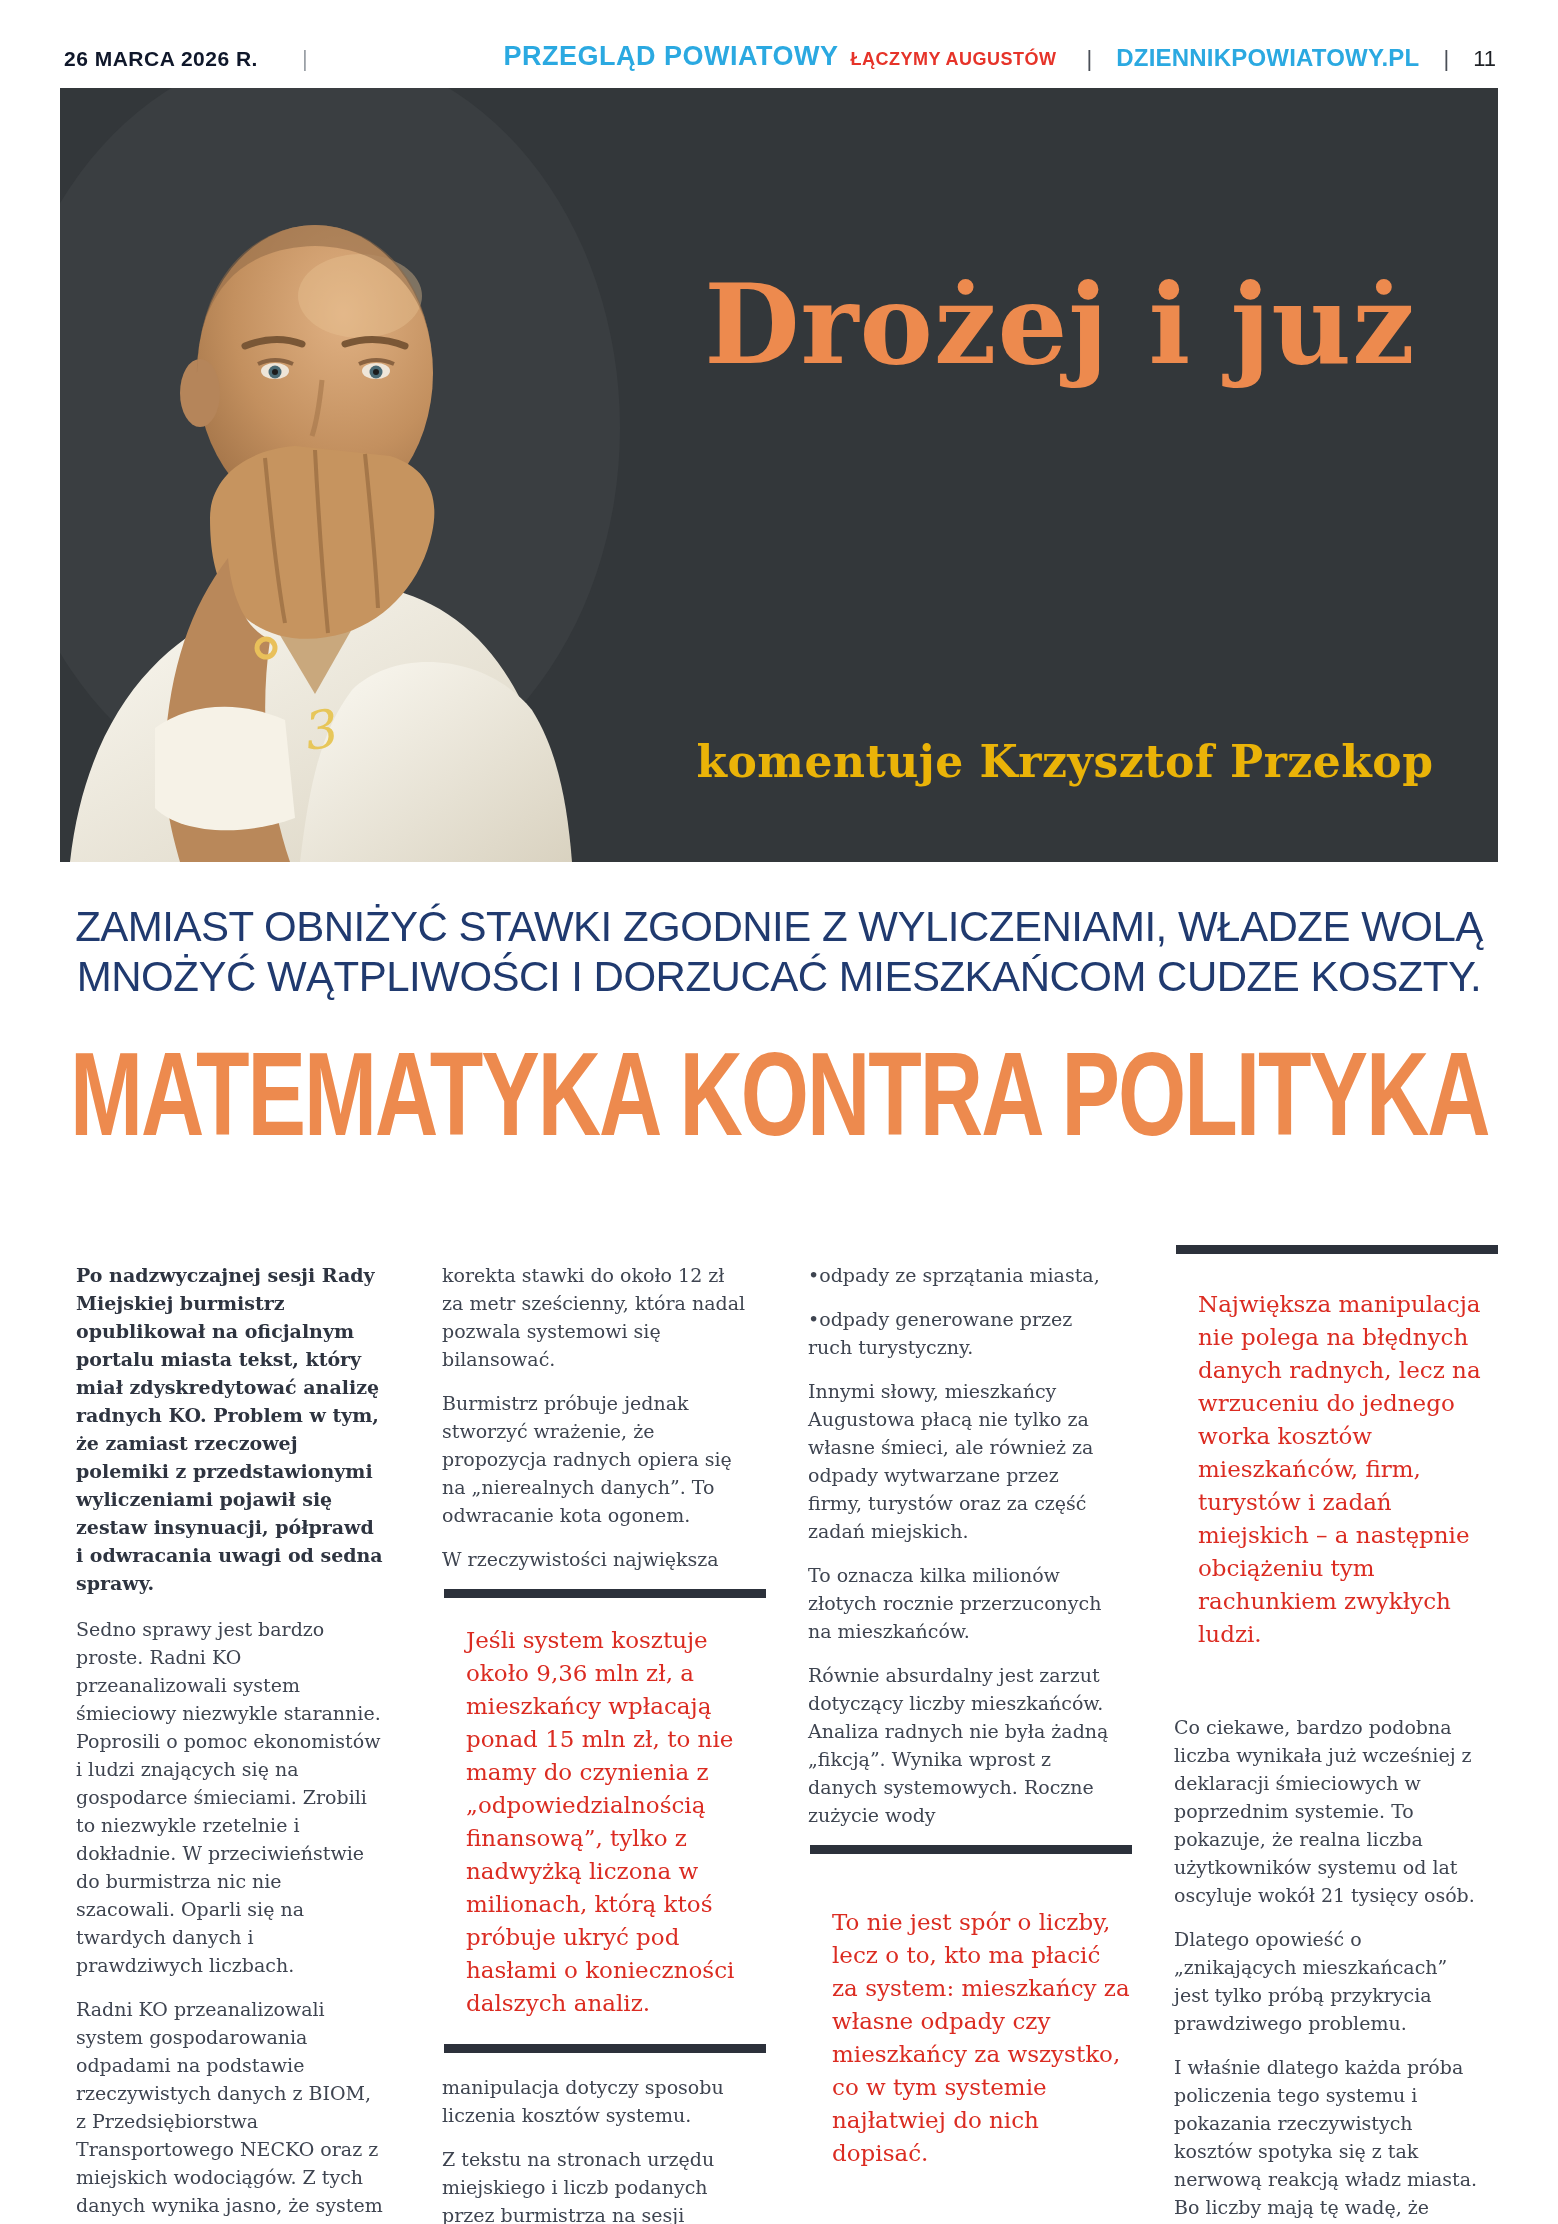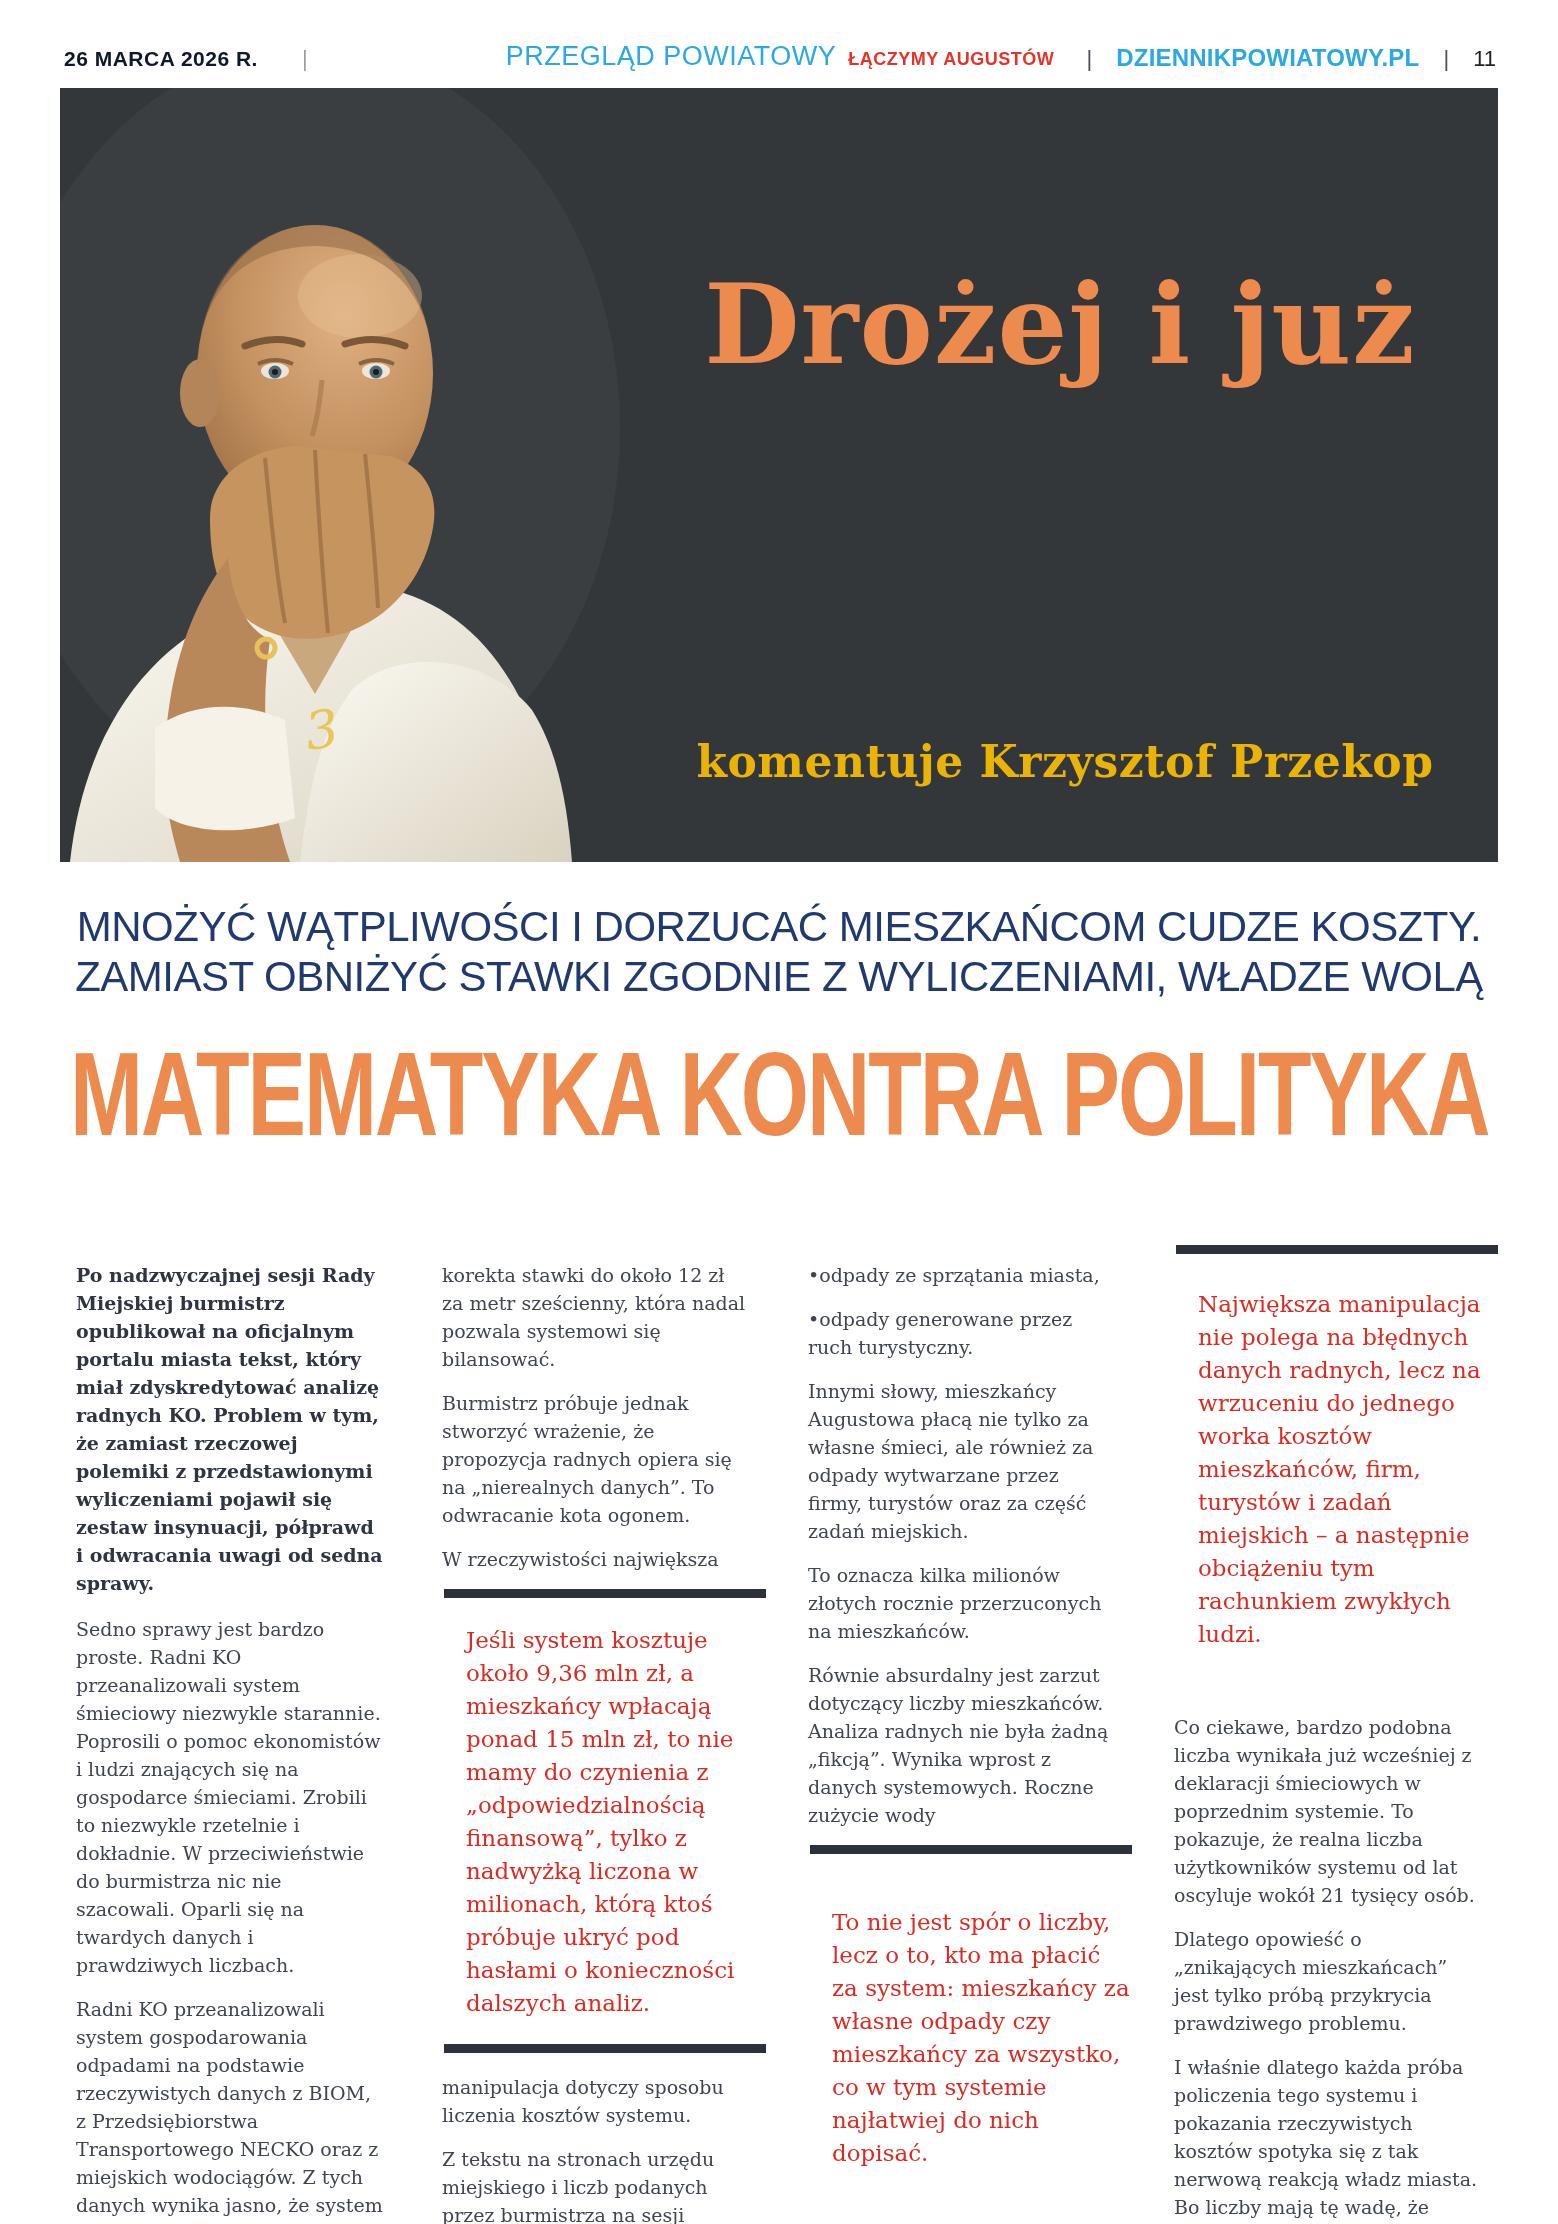--- a/index.html
+++ b/index.html
@@ -11,21 +11,21 @@
   
   .masthead{
     position:absolute;top:0;left:0;width:1558px;height:86px;
     display:flex;align-items:flex-end;box-sizing:border-box;
     padding:0 62px 14px 64px;font-family:"Liberation Sans",sans-serif;
   }
   .mh-left{display:flex;align-items:baseline;gap:44px;width:420px;}
   .mh-date{font-size:21px;font-weight:bold;color:#0f172a;letter-spacing:.5px;}
   .mh-sep{color:#9aa0a6;font-size:22px;font-weight:normal;}
   .mh-center{flex:1;display:flex;align-items:baseline;justify-content:center;gap:12px;white-space:nowrap;}
-  .mh-brand{font-size:27px;font-weight:normal;color:var(--brand-blue,#2BA9E1);letter-spacing:.5px;}
+  .mh-brand{font-size:27px;font-weight:bold;color:var(--brand-blue,#2BA9E1);letter-spacing:.5px;}
   .mh-tagline{font-size:18px;font-weight:bold;color:var(--brand-red,#E63329);letter-spacing:.5px;}
   .mh-right{display:flex;align-items:baseline;gap:24px;justify-content:flex-end;width:420px;}
   .mh-site{font-size:24px;font-weight:bold;color:var(--brand-blue,#2BA9E1);letter-spacing:.2px;}
   .mh-sep2{color:#4a4f57;font-size:22px;}
   .mh-page{font-size:22px;font-weight:normal;color:#1e2126;}
   
   .hero{
     position:absolute;top:88px;left:60px;width:1438px;height:774px;
     background:#33373a;overflow:hidden;
   }
@@ -149,22 +149,22 @@
       <path d="M95,640 C130,615 180,612 225,632 L235,730 C180,750 120,745 95,720 Z" fill="#f6f2e7"></path>
       <path d="M240,774 C250,690 262,642 292,602 C332,562 422,562 472,622 C497,662 507,712 512,774 Z" fill="url(#gJacket)"></path>
 
       <text x="248" y="662" font-size="52" font-family="DejaVu Serif, serif" font-style="italic" fill="#e7c553" opacity=".95" transform="rotate(-8 248 662)">3</text>
     </svg>
     <h1 class="hero-headline">Drożej i już</h1>
     <div class="hero-byline">komentuje Krzysztof Przekop</div>
   </section>
 
   <div class="standfirst">
+    <div>ZAMIAST OBNIŻYĆ STAWKI ZGODNIE Z WYLICZENIAMI, WŁADZE WOLĄ</div>
     <div>MNOŻYĆ WĄTPLIWOŚCI I DORZUCAĆ MIESZKAŃCOM CUDZE KOSZTY.</div>
-    <div>ZAMIAST OBNIŻYĆ STAWKI ZGODNIE Z WYLICZENIAMI, WŁADZE WOLĄ</div>
   </div>
 
   <h2 class="main-headline">
     <span>MATEMATYKA KONTRA POLITYKA</span>
   </h2>
 
   <main class="columns">
 
     <div class="col col1">
       <p class="lede">Po nadzwyczajnej sesji Rady Miejskiej burmistrz opublikował na oficjalnym portalu miasta tekst, który miał zdyskredytować analizę radnych KO. Problem w tym, że zamiast rzeczowej polemiki z przedstawionymi wyliczeniami pojawił się zestaw insynuacji, półprawd i odwracania uwagi od sedna sprawy.</p>

